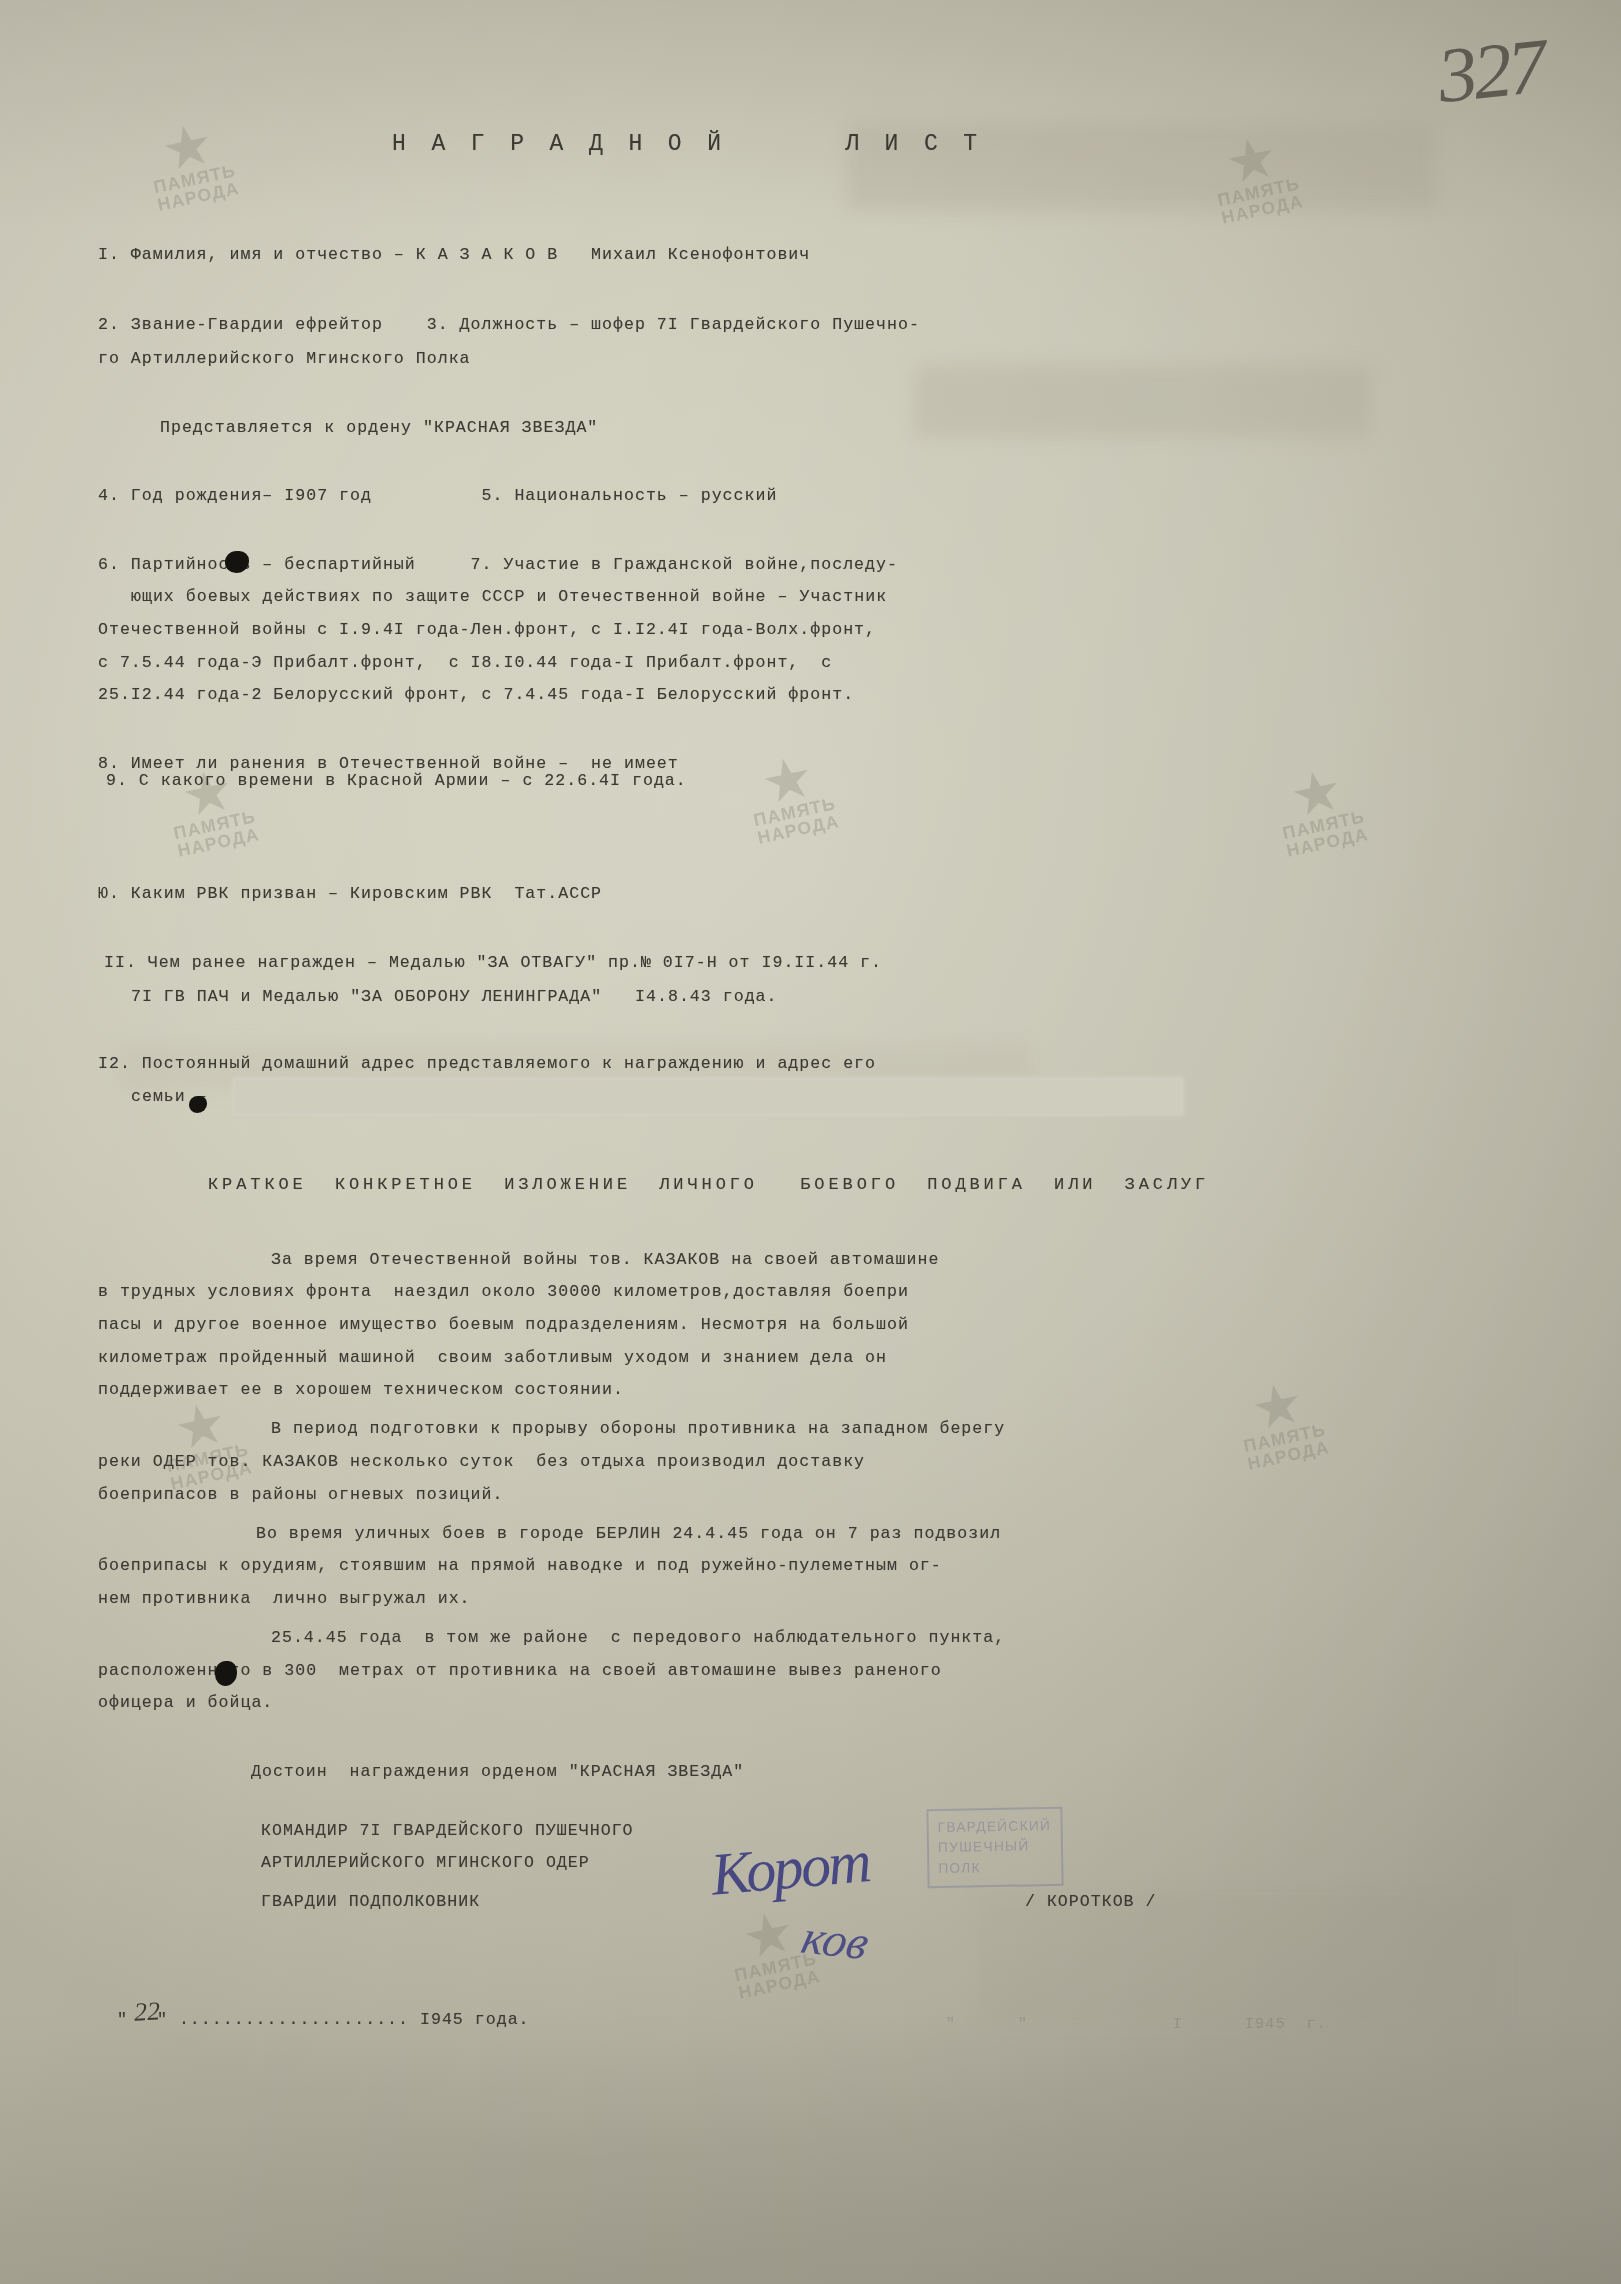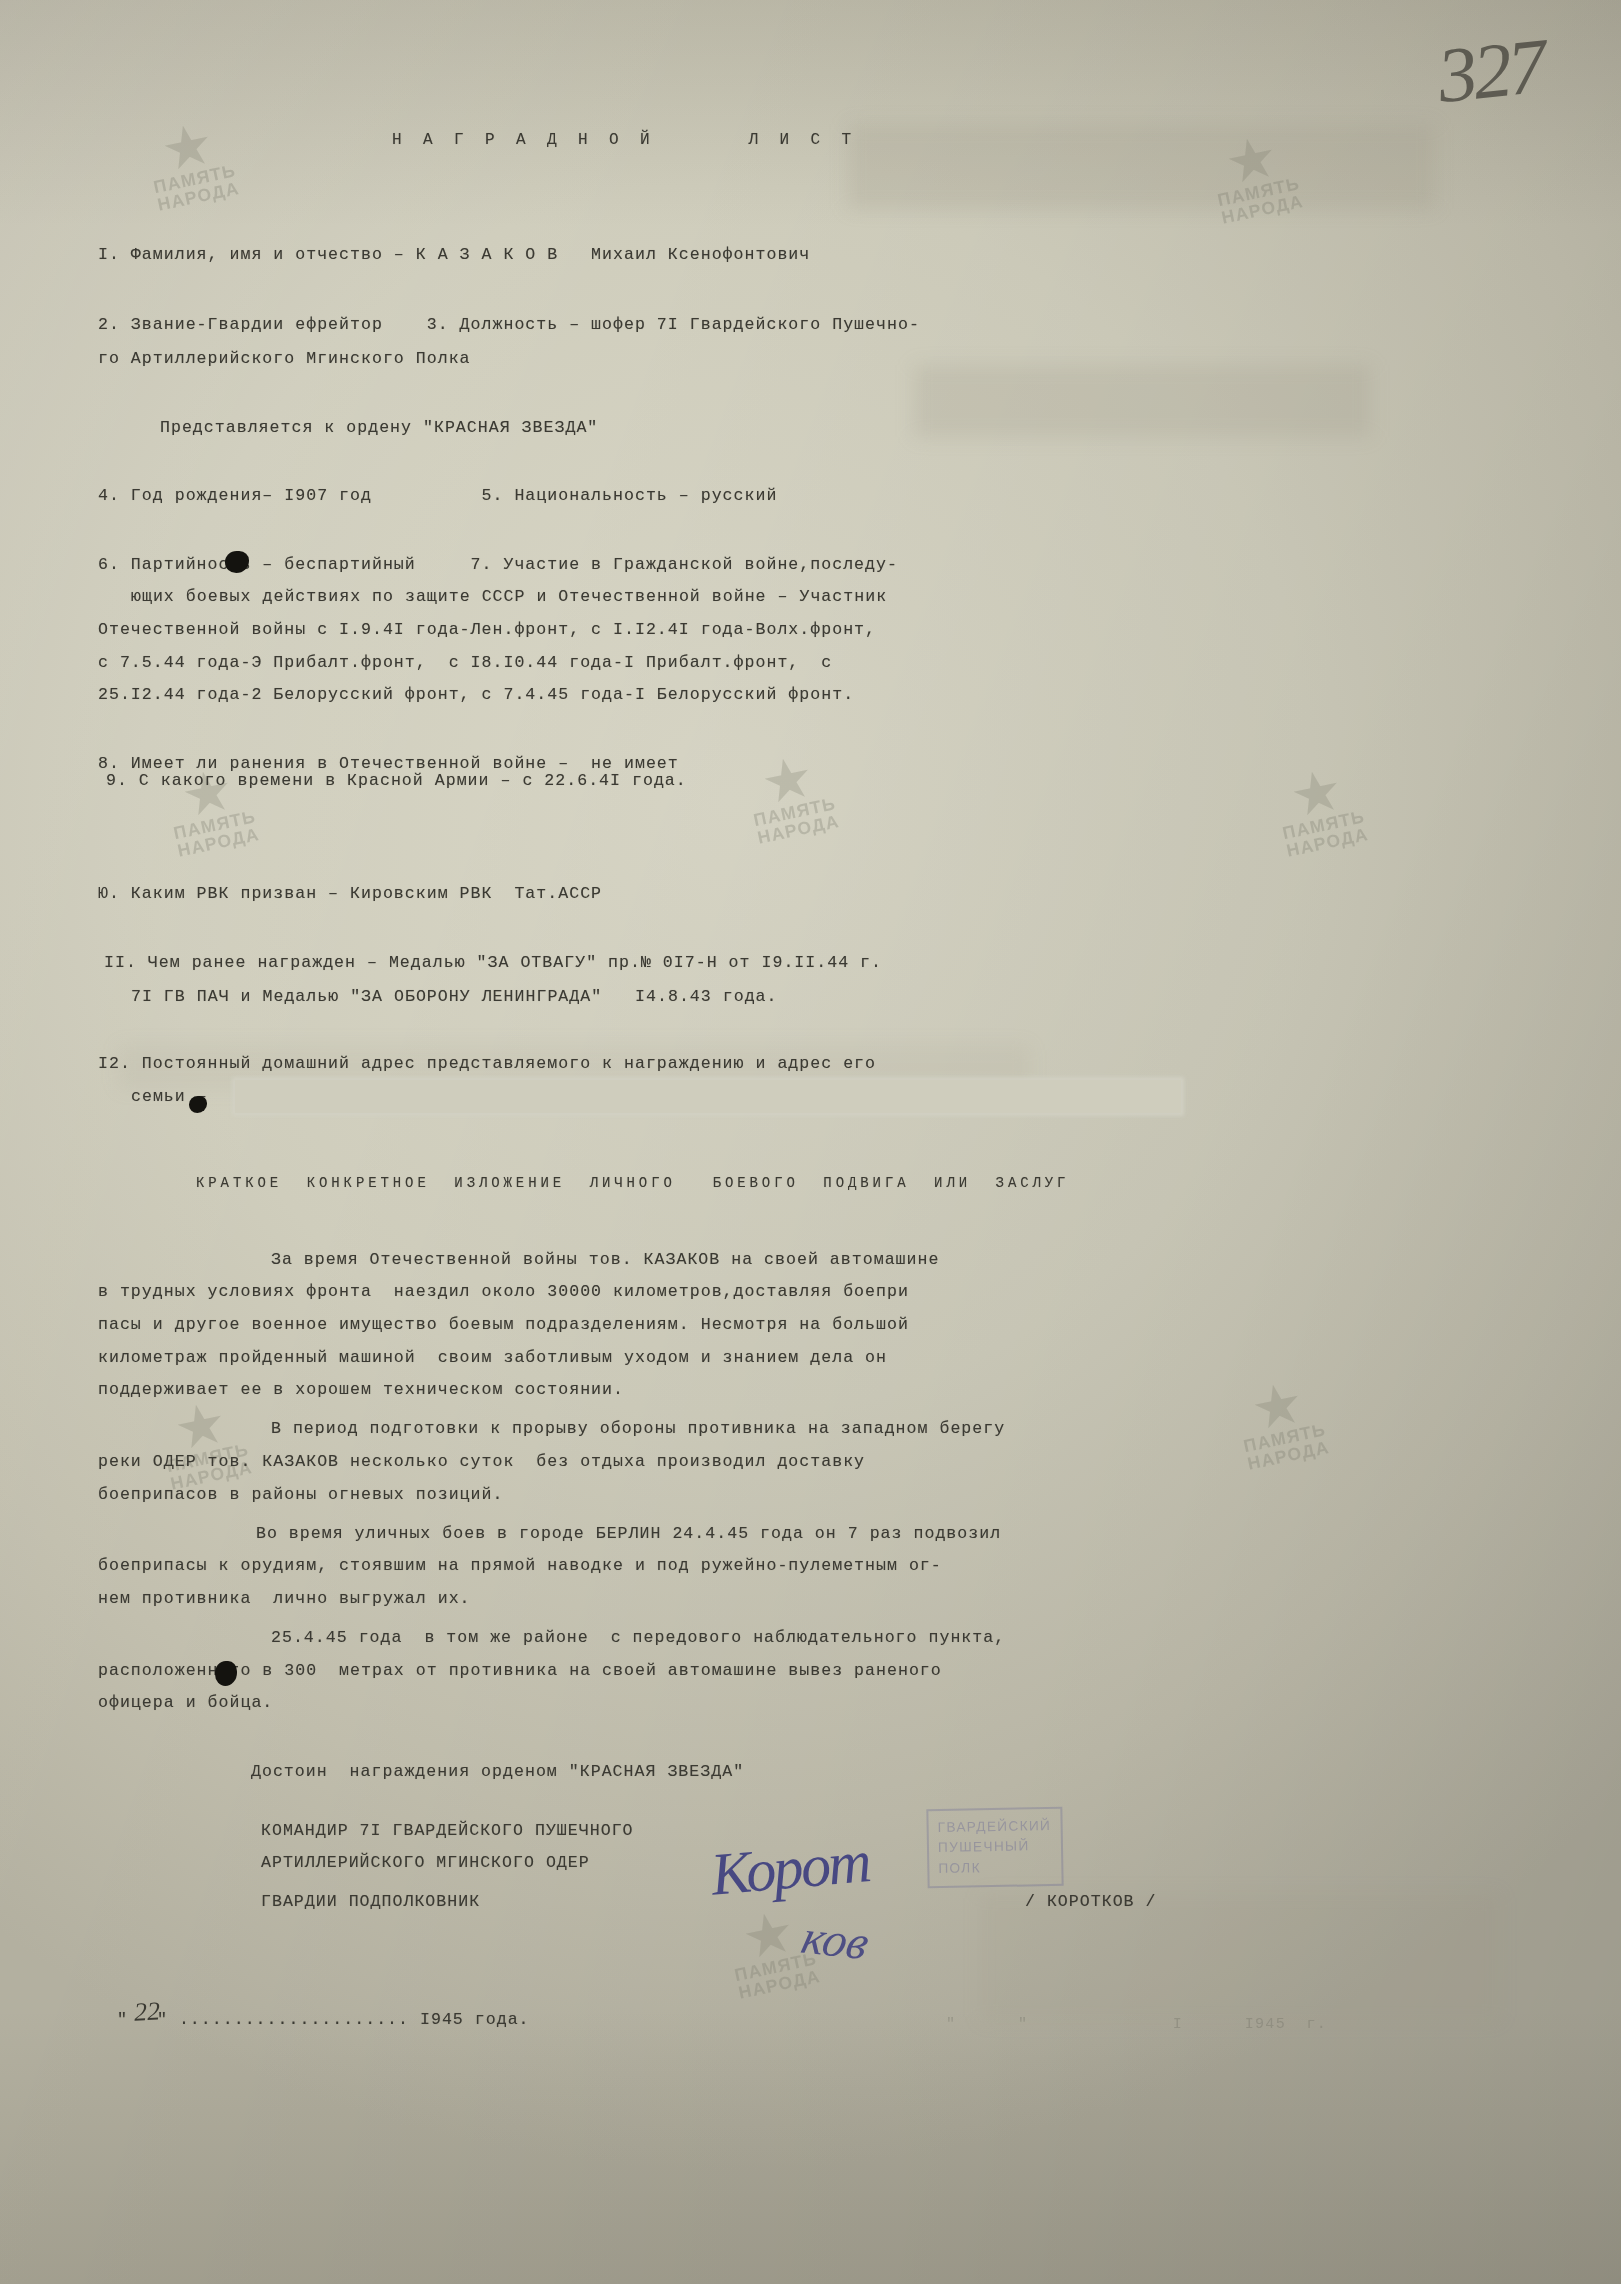--- a/index.html
+++ b/index.html
@@ -65,26 +65,27 @@
   .txt {
     position: absolute;
     color: #3b3a33;
     font-size: 16.6px;
     letter-spacing: 1px;
     white-space: pre;
     font-family: "Liberation Mono", "DejaVu Sans Mono", monospace;
     text-shadow: 0 0 0.7px rgba(60,58,50,0.35);
   }
   .title {
-    font-size: 16px;
+    font-size: 23px;
     letter-spacing: 5.9px;
   }
   .subtitle {
-    font-size: 14px;
+    font-size: 17px;
     letter-spacing: 3.9px;
+    margin-left: 12px;
   }
 
   
   .archnum {
     position: absolute;
     right: 78px;
     top: 26px;
     font-family: "Liberation Serif", serif;
     font-size: 78px;
     color: #4c4a42;

